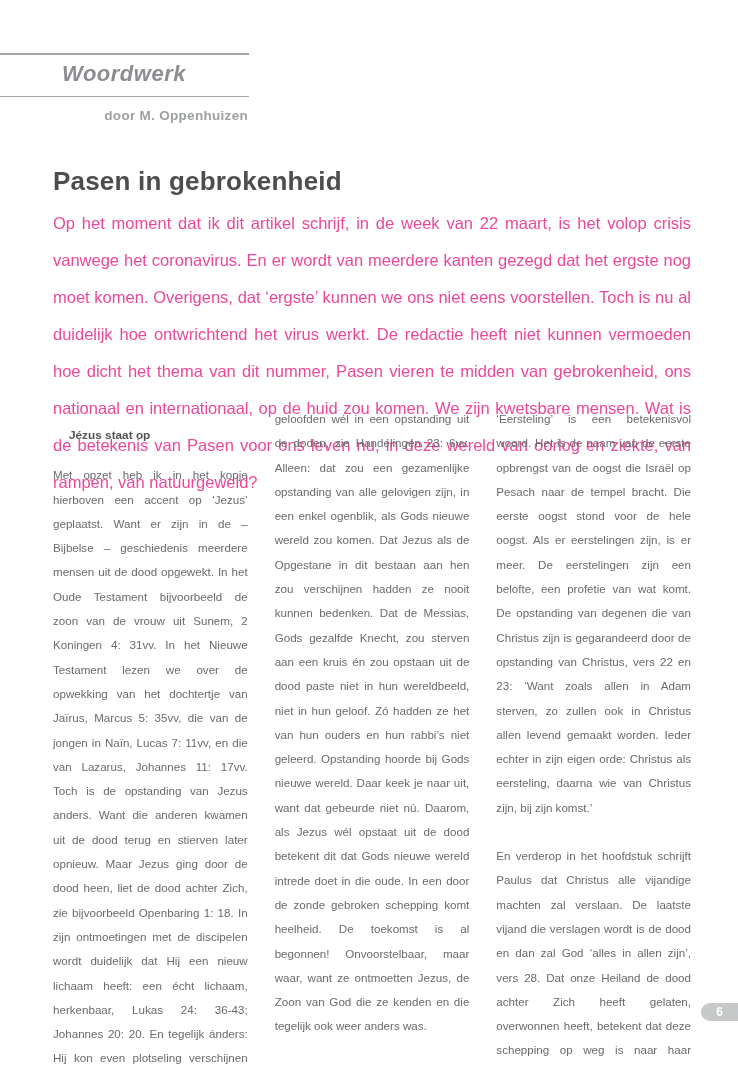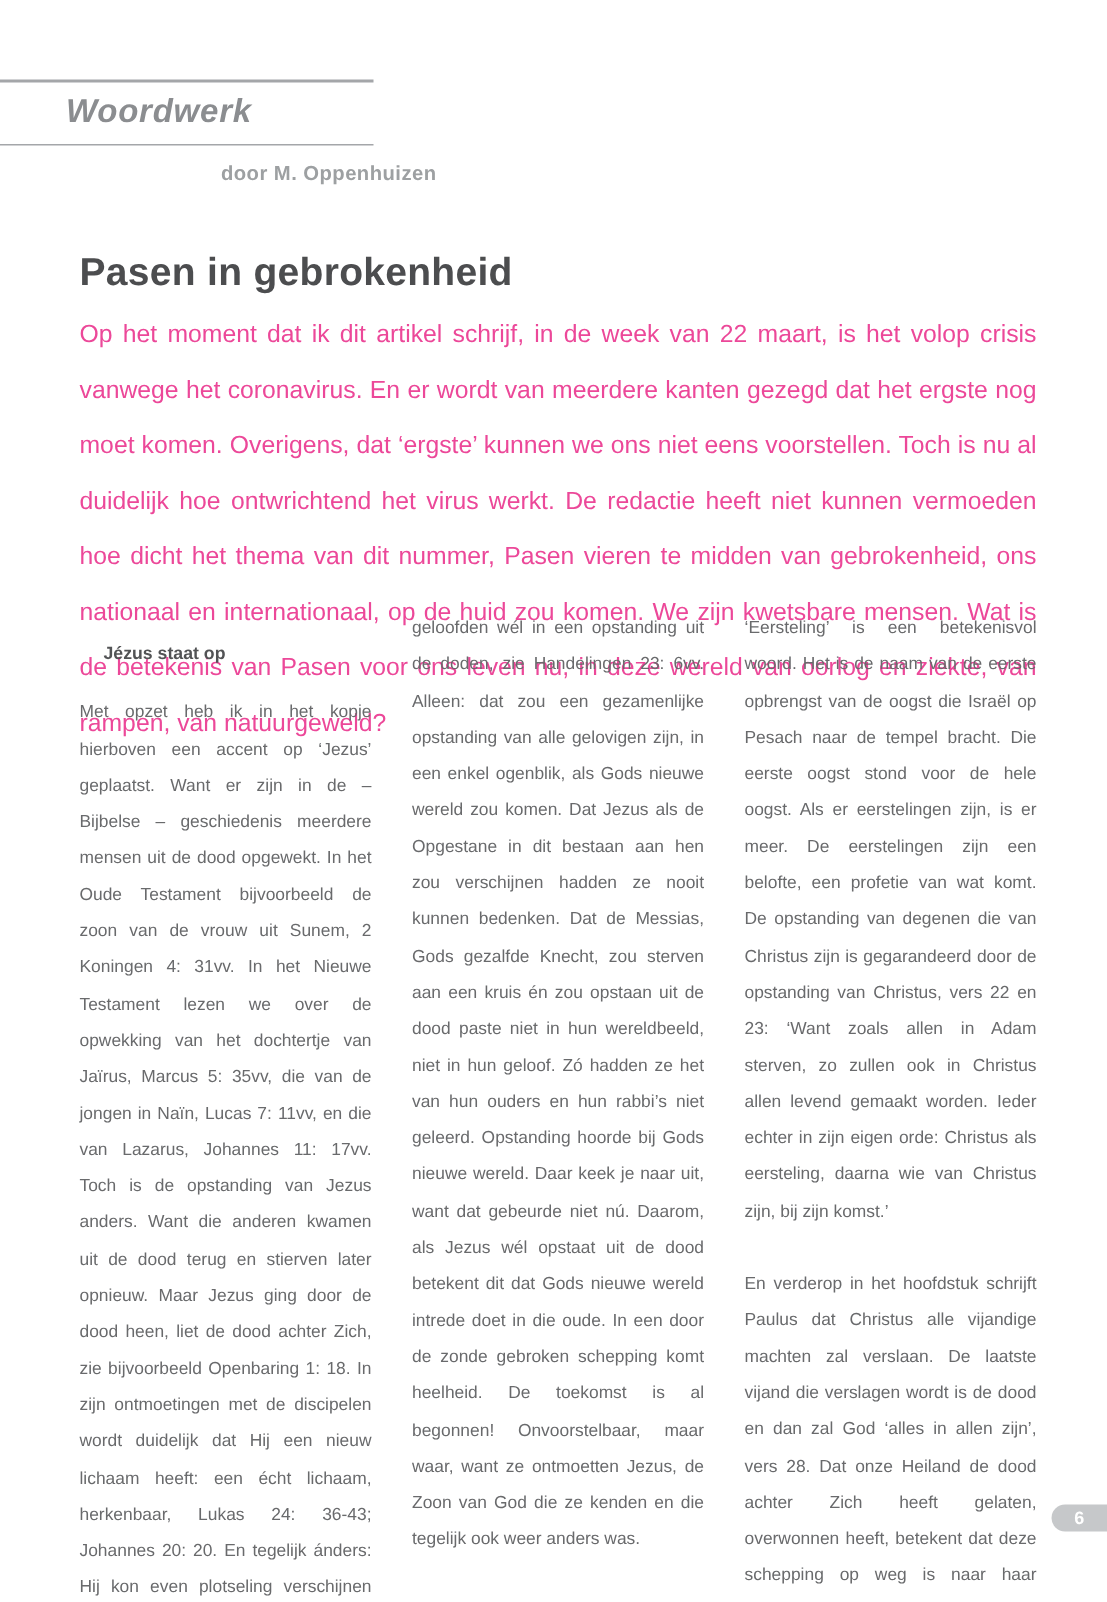--- a/index.html
+++ b/index.html
@@ -11,29 +11,29 @@
     overflow: hidden;
   }
   .rule {
     position: absolute; left: 0; width: 249px;
     background: #a4a6a9;
   }
   .rule.top { top: 53px; height: 2px; }
   .rule.bottom { top: 96px; height: 1px; }
   .section-title {
     position: absolute; left: 0; top: 61px; width: 248px;
-    text-align: left;
+    text-align: center;
     font-size: 22px; font-weight: bold; font-style: italic;
-    color: #8b8d90; letter-spacing: 0.5px; padding-left: 44px;
+    color: #8b8d90; letter-spacing: 0.5px;
   }
   .byline {
     position: absolute; left: 0; top: 108px; width: 248px;
     text-align: right;
     font-size: 13.5px; font-weight: bold;
-    color: #9da0a2; letter-spacing: 0.3px; padding-left: 43px;
+    color: #9da0a2; letter-spacing: 0.3px;
   }
   .article-title {
     position: absolute; left: 53px; top: 149px;
     font-size: 26px; font-weight: bold;
     color: #4c4d4f; letter-spacing: 0.2px;
   }
   .intro {
     position: absolute; left: 53px; top: 205px; width: 638px;
     font-size: 16.5px; line-height: 37px;
     color: #ec4899;

